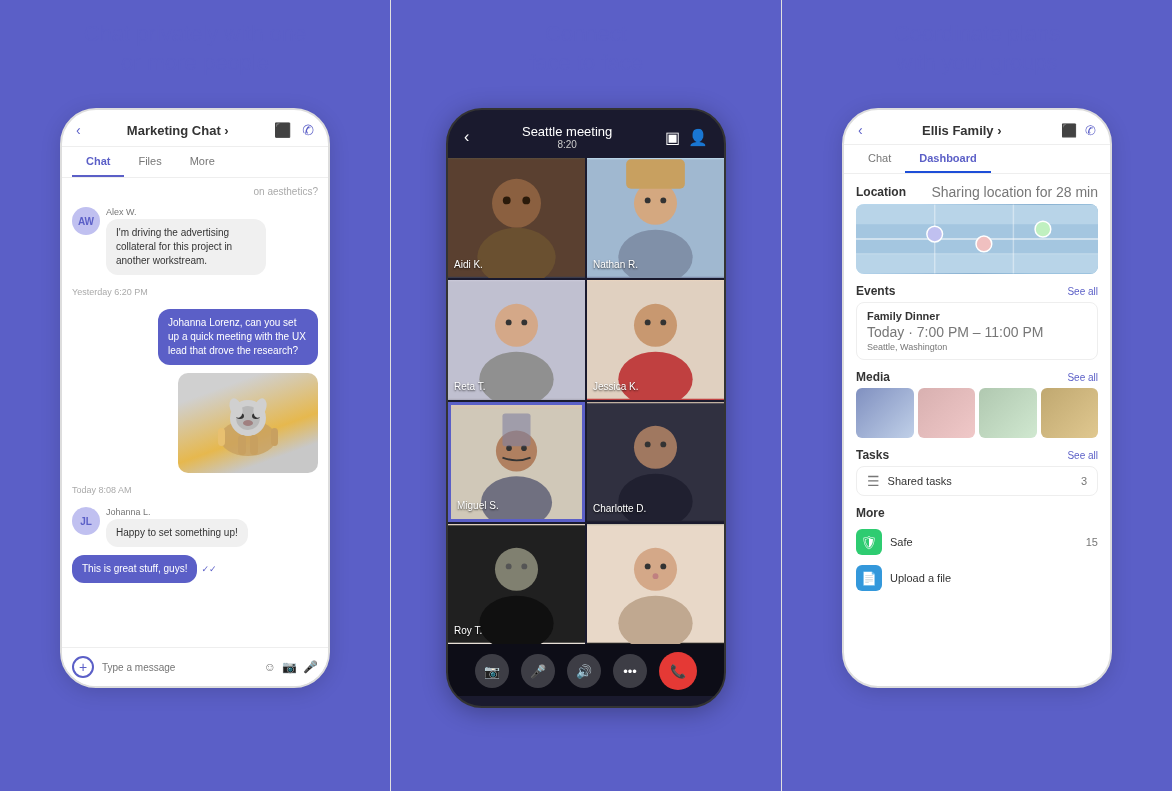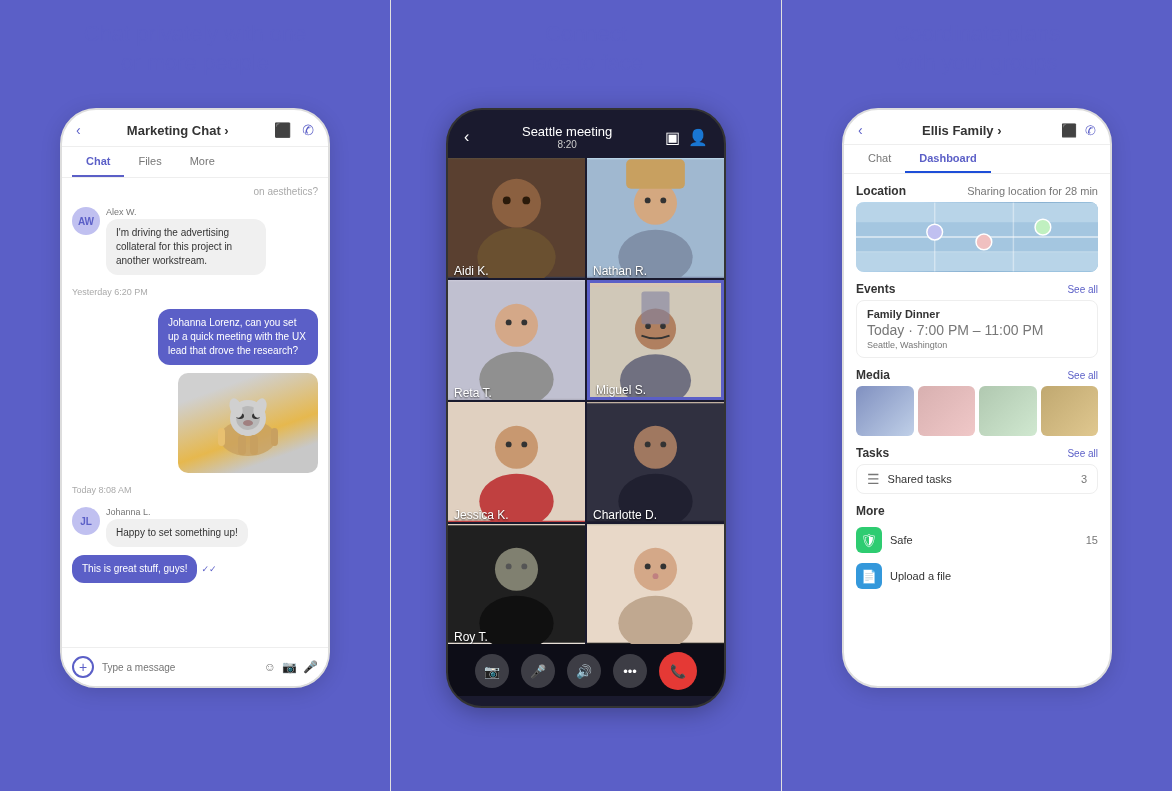--- a/index.html
+++ b/index.html
@@ -248,23 +248,23 @@
       gap: 2px;
       width: 100%;
     }
     .video-cell {
       position: relative;
       overflow: hidden;
       background: #2a2a3e;
     }
     .video-cell-name {
       position: absolute;
-      bottom: 0;
+      bottom: 8px;
       left: 6px;
-      font-size: 12px;
+      font-size: 10px;
       color: #fff;
       text-shadow: 0 1px 2px rgba(0,0,0,0.8);
     }
 
     
     .p1 { background: linear-gradient(180deg, #5a4a3a 0%, #8b6914 40%, #c4a882 70%, #3a3a4a 100%); }
     .p2 { background: linear-gradient(180deg, #b8d4e8 0%, #d4b896 40%, #e8c8a0 70%, #8090b0 100%); }
     .p3 { background: linear-gradient(180deg, #c8c8d8 0%, #d4a888 40%, #c89878 70%, #b0b0c0 100%); }
     .p4 { background: linear-gradient(180deg, #e8d4c0 0%, #c8a080 40%, #d4856e 70%, #c04040 100%); }
     .p5 { background: linear-gradient(180deg, #d8c8b8 0%, #c89870 40%, #e0a878 70%, #808090 100%); }
@@ -600,42 +600,42 @@
         <div class="video-cell p3">
           <svg width="100%" height="120" viewBox="0 0 140 120">
             <rect width="140" height="120" fill="#c0c0d0"></rect>
             <circle cx="70" cy="45" r="22" fill="#d4a888"></circle>
             <ellipse cx="70" cy="100" rx="38" ry="28" fill="#909090"></ellipse>
             <circle cx="62" cy="42" r="3" fill="#333"></circle>
             <circle cx="78" cy="42" r="3" fill="#333"></circle>
           </svg>
           <div class="video-cell-name">Reta T.</div>
         </div>
+        <div class="video-cell p4">
+          <svg width="100%" height="120" viewBox="0 0 140 120">
+            <rect width="140" height="120" fill="#e0d0c0"></rect>
+            <circle cx="70" cy="45" r="22" fill="#c89870"></circle>
+            <ellipse cx="70" cy="100" rx="38" ry="28" fill="#c04040"></ellipse>
+            <circle cx="62" cy="42" r="3" fill="#333"></circle>
+            <circle cx="78" cy="42" r="3" fill="#333"></circle>
+          </svg>
+          <div class="video-cell-name">Jessica K.</div>
+        </div>
         <div class="video-cell p5 video-highlight">
           <svg width="100%" height="120" viewBox="0 0 140 120">
             <rect width="140" height="120" fill="#d0c8b8"></rect>
             <circle cx="70" cy="45" r="22" fill="#b08060"></circle>
             <ellipse cx="70" cy="100" rx="38" ry="28" fill="#707080"></ellipse>
             <circle cx="62" cy="42" r="3" fill="#333"></circle>
             <circle cx="78" cy="42" r="3" fill="#333"></circle>
             <path d="M55 52 Q70 58 85 52" stroke="#333" stroke-width="2" fill="none"></path>
             <rect x="55" y="5" width="30" height="35" rx="3" fill="#8080a0" opacity="0.6"></rect>
           </svg>
           <div class="video-cell-name">Miguel S.</div>
         </div>
-        <div class="video-cell p4">
-          <svg width="100%" height="120" viewBox="0 0 140 120">
-            <rect width="140" height="120" fill="#e0d0c0"></rect>
-            <circle cx="70" cy="45" r="22" fill="#c89870"></circle>
-            <ellipse cx="70" cy="100" rx="38" ry="28" fill="#c04040"></ellipse>
-            <circle cx="62" cy="42" r="3" fill="#333"></circle>
-            <circle cx="78" cy="42" r="3" fill="#333"></circle>
-          </svg>
-          <div class="video-cell-name">Jessica K.</div>
-        </div>
         <div class="video-cell p6">
           <svg width="100%" height="120" viewBox="0 0 140 120">
             <rect width="140" height="120" fill="#303040"></rect>
             <circle cx="70" cy="45" r="22" fill="#a07860"></circle>
             <ellipse cx="70" cy="100" rx="38" ry="28" fill="#202030"></ellipse>
             <circle cx="62" cy="42" r="3" fill="#333"></circle>
             <circle cx="78" cy="42" r="3" fill="#333"></circle>
           </svg>
           <div class="video-cell-name">Charlotte D.</div>
         </div>
@@ -692,21 +692,21 @@
       <div class="dash-tabs">
         <div class="dash-tab">Chat</div>
         <div class="dash-tab active">Dashboard</div>
       </div>
 
       <div class="dash-content">
 
         <div>
           <div class="dash-section-header">
             <span class="dash-section-title">Location</span>
-            <span style="font-size:11px; color:#777;">Sharing location for 28 min</span>
+            <span style="font-size:14px; color:#777;">Sharing location for 28 min</span>
           </div>
           <div class="dash-map">
             <svg width="100%" height="70" viewBox="0 0 246 70">
               <rect width="246" height="70" fill="#b8d4e8"></rect>
               <rect x="0" y="20" width="246" height="30" fill="#90b8d8" opacity="0.5"></rect>
 
               <line x1="0" y1="35" x2="246" y2="35" stroke="#fff" stroke-width="2" opacity="0.5"></line>
               <line x1="80" y1="0" x2="80" y2="70" stroke="#fff" stroke-width="1.5" opacity="0.4"></line>
               <line x1="160" y1="0" x2="160" y2="70" stroke="#fff" stroke-width="1.5" opacity="0.4"></line>
               <line x1="0" y1="50" x2="246" y2="50" stroke="#fff" stroke-width="1" opacity="0.3"></line>

